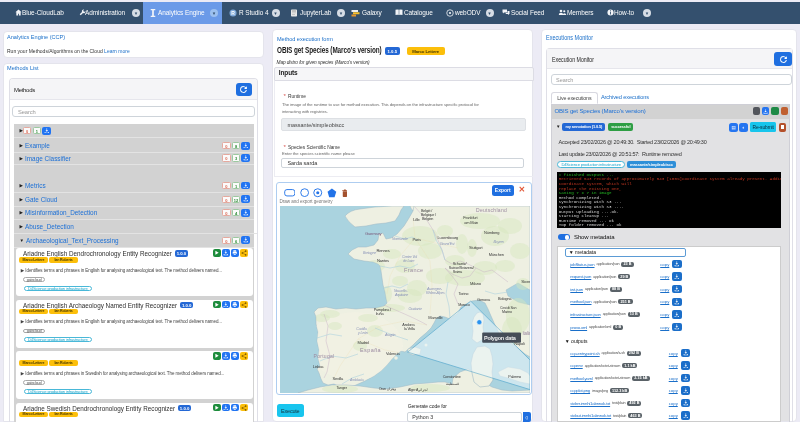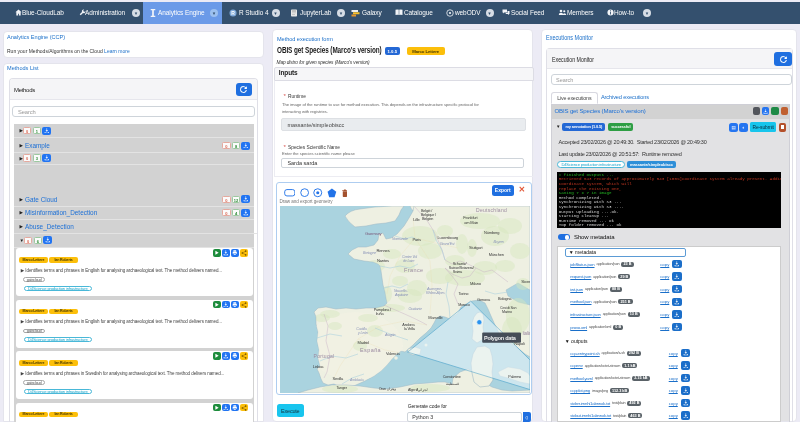--- a/index.html
+++ b/index.html
@@ -172,22 +172,35 @@
           <span style="font-size:4px;font-weight:bold;color:#2d8a35;border:1px solid #9cc9a0;border-radius:1.5px;background:#fbfbfb;width:8.5px;height:7.3px;line-height:7.3px;text-align:center;margin-left:1.1px">8</span>
           <span class="dlb" style="width:8.5px;height:7.8px;margin:0 4.6px 0 1.1px;background:#2174f2">
             <svg width="5.5" height="5.5" viewBox="0 0 16 16">
               <path d="M7.5 1h1.5v5.5H12L8.2 10.6 4.4 6.5h3.1z" fill="#fff"></path>
               <path d="M2 11.5h2v2h8.3v-2h2V15H2z" fill="#fff"></path>
             </svg>
           </span>
         </div>
         <div style="position:absolute;left:0;top:27.38px;width:240px;height:13.69px;border-bottom:1px solid #e3e3e3;display:flex;align-items:center">
           <span style="font-size:4.5px;color:#222;margin-left:5px">▶</span>
+          <span style="font-size:8px;color:#1b6fd6;margin-left:2px;flex:1"><span style="display:inline-block;transform:scaleX(0.8);transform-origin:0 50%">Image Classifier</span></span>
           <span style="font-size:4px;font-weight:bold;color:#d9604a;border:1px solid #e5a99e;border-radius:1.5px;background:#fbfbfb;width:8.5px;height:7.3px;line-height:7.3px;text-align:center">0</span>
           <span style="font-size:4px;font-weight:bold;color:#2d8a35;border:1px solid #9cc9a0;border-radius:1.5px;background:#fbfbfb;width:8.5px;height:7.3px;line-height:7.3px;text-align:center;margin-left:1.1px">3</span>
+          <span class="dlb" style="width:8.5px;height:7.8px;margin:0 4.6px 0 1.1px;background:#2174f2">
+            <svg width="5.5" height="5.5" viewBox="0 0 16 16">
+              <path d="M7.5 1h1.5v5.5H12L8.2 10.6 4.4 6.5h3.1z" fill="#fff"></path>
+              <path d="M2 11.5h2v2h8.3v-2h2V15H2z" fill="#fff"></path>
+            </svg>
+          </span>
+        </div>
+        <div style="position:absolute;left:0;top:54.76px;width:240px;height:13.69px;border-bottom:1px solid #e3e3e3;display:flex;align-items:center">
+          <span style="font-size:4.5px;color:#222;margin-left:5px">▶</span>
+          <span style="font-size:8px;color:#1b6fd6;margin-left:2px;flex:1"><span style="display:inline-block;transform:scaleX(0.8);transform-origin:0 50%">Metrics</span></span>
+          <span style="font-size:4px;font-weight:bold;color:#d9604a;border:1px solid #e5a99e;border-radius:1.5px;background:#fbfbfb;width:8.5px;height:7.3px;line-height:7.3px;text-align:center">0</span>
+          <span style="font-size:4px;font-weight:bold;color:#2d8a35;border:1px solid #9cc9a0;border-radius:1.5px;background:#fbfbfb;width:8.5px;height:7.3px;line-height:7.3px;text-align:center;margin-left:1.1px">1</span>
           <span class="dlb" style="width:8.5px;height:7.8px;margin:0 4.6px 0 1.1px;background:#2174f2">
             <svg width="5.5" height="5.5" viewBox="0 0 16 16">
               <path d="M7.5 1h1.5v5.5H12L8.2 10.6 4.4 6.5h3.1z" fill="#fff"></path>
               <path d="M2 11.5h2v2h8.3v-2h2V15H2z" fill="#fff"></path>
             </svg>
           </span>
         </div>
         <div style="position:absolute;left:0;top:82.14px;width:240px;height:13.69px;border-bottom:1px solid #e3e3e3;display:flex;align-items:center">
           <span style="font-size:4.5px;color:#222;margin-left:5px">▶</span>
           <span style="font-size:8px;color:#1b6fd6;margin-left:2px;flex:1"><span style="display:inline-block;transform:scaleX(0.8);transform-origin:0 50%">Misinformation_Detection</span></span>
@@ -219,30 +232,35 @@
           <span style="font-size:4px;font-weight:bold;color:#2d8a35;border:1px solid #9cc9a0;border-radius:1.5px;background:#fbfbfb;width:8.5px;height:7.3px;line-height:7.3px;text-align:center;margin-left:1.1px">4</span>
           <span class="dlb" style="width:8.5px;height:7.8px;margin:0 4.6px 0 1.1px;background:#2174f2">
             <svg width="5.5" height="5.5" viewBox="0 0 16 16">
               <path d="M7.5 1h1.5v5.5H12L8.2 10.6 4.4 6.5h3.1z" fill="#fff"></path>
               <path d="M2 11.5h2v2h8.3v-2h2V15H2z" fill="#fff"></path>
             </svg>
           </span>
         </div>
         <div style="position:absolute;left:0;top:109.52px;width:240px;height:13.69px;border-bottom:1px solid #e3e3e3;display:flex;align-items:center">
           <span style="font-size:4.5px;color:#222;margin-left:5px">▼</span>
+          <span style="font-size:8px;color:#1b6fd6;margin-left:2px;flex:1"><span style="display:inline-block;transform:scaleX(0.8);transform-origin:0 50%">Archaeological_Text_Processing</span></span>
           <span style="font-size:4px;font-weight:bold;color:#d9604a;border:1px solid #e5a99e;border-radius:1.5px;background:#fbfbfb;width:8.5px;height:7.3px;line-height:7.3px;text-align:center">0</span>
           <span style="font-size:4px;font-weight:bold;color:#2d8a35;border:1px solid #9cc9a0;border-radius:1.5px;background:#fbfbfb;width:8.5px;height:7.3px;line-height:7.3px;text-align:center;margin-left:1.1px">6</span>
           <span class="dlb" style="width:8.5px;height:7.8px;margin:0 4.6px 0 1.1px;background:#2174f2">
             <svg width="5.5" height="5.5" viewBox="0 0 16 16">
               <path d="M7.5 1h1.5v5.5H12L8.2 10.6 4.4 6.5h3.1z" fill="#fff"></path>
               <path d="M2 11.5h2v2h8.3v-2h2V15H2z" fill="#fff"></path>
             </svg>
           </span>
         </div>
         <div style="position:absolute;left:1.3px;top:123.71px;width:237.5px;height:48px;background:#fff;border-radius:3px;overflow:hidden">
+          <div style="position:absolute;left:6.9px;top:1.1px;font-size:8px;color:#2e2e2e;white-space:nowrap;display:flex;align-items:center">
+            <span style="display:inline-block;transform:scaleX(0.79);transform-origin:0 50%;margin-right:-39.6px">Ariadne English Dendrochronology Entity Recognizer</span>
+            <span class="vb" style="font-size:4.3px;height:6.5px;padding:0 2px;margin-left:3px">1.0.0</span>
+          </div>
           <div style="position:absolute;left:197.3px;top:1.4px;display:flex">
             <span style="width:8px;height:7.2px;border-radius:2px;background:#1d8c3c;display:inline-flex;align-items:center;justify-content:center">
               <svg width="5.5" height="5.5" viewBox="0 0 10 10">
                 <path d="M2.5 1.2 8.5 5 2.5 8.8z" fill="#fff"></path>
               </svg>
             </span>
             <span class="dlb" style="width:8px;height:7.2px;margin-left:0.9px;background:#2174f2">
               <svg width="5.5" height="5.5" viewBox="0 0 16 16">
                 <path d="M7.5 1h1.5v5.5H12L8.2 10.6 4.4 6.5h3.1z" fill="#fff"></path>
                 <path d="M2 11.5h2v2h8.3v-2h2V15H2z" fill="#fff"></path>
@@ -268,20 +286,24 @@
           </div>
           <div style="position:absolute;left:5px;top:19.9px;font-size:4.5px;letter-spacing:-0.08px;color:#444;white-space:nowrap">▶ Identifies terms and phrases in English for analysing archaeological text. The method delivers named...</div>
           <div style="position:absolute;left:7px;top:29.1px;display:flex">
             <span class="pill" style="height:4.7px;font-size:3.8px">gatecloud</span>
           </div>
           <div style="position:absolute;left:8.2px;top:37.7px;display:flex">
             <span class="pill cy" style="height:5.1px">D4Science production infrastructure</span>
           </div>
         </div>
         <div style="position:absolute;left:1.3px;top:175.20999999999998px;width:237.5px;height:48px;background:#fff;border-radius:3px;overflow:hidden">
+          <div style="position:absolute;left:6.9px;top:1.1px;font-size:8px;color:#2e2e2e;white-space:nowrap;display:flex;align-items:center">
+            <span style="display:inline-block;transform:scaleX(0.79);transform-origin:0 50%;margin-right:-41.0px">Ariadne English Archaeology Named Entity Recognizer</span>
+            <span class="vb" style="font-size:4.3px;height:6.5px;padding:0 2px;margin-left:3px">1.0.0</span>
+          </div>
           <div style="position:absolute;left:197.3px;top:1.4px;display:flex">
             <span style="width:8px;height:7.2px;border-radius:2px;background:#1d8c3c;display:inline-flex;align-items:center;justify-content:center">
               <svg width="5.5" height="5.5" viewBox="0 0 10 10">
                 <path d="M2.5 1.2 8.5 5 2.5 8.8z" fill="#fff"></path>
               </svg>
             </span>
             <span class="dlb" style="width:8px;height:7.2px;margin-left:0.9px;background:#2174f2">
               <svg width="5.5" height="5.5" viewBox="0 0 16 16">
                 <path d="M7.5 1h1.5v5.5H12L8.2 10.6 4.4 6.5h3.1z" fill="#fff"></path>
                 <path d="M2 11.5h2v2h8.3v-2h2V15H2z" fill="#fff"></path>
@@ -346,20 +368,24 @@
           </div>
           <div style="position:absolute;left:5px;top:19.9px;font-size:4.5px;letter-spacing:-0.08px;color:#444;white-space:nowrap">▶ Identifies terms and phrases in Swedish for analysing archaeological text. The method delivers named...</div>
           <div style="position:absolute;left:7px;top:29.1px;display:flex">
             <span class="pill" style="height:4.7px;font-size:3.8px">gatecloud</span>
           </div>
           <div style="position:absolute;left:8.2px;top:37.7px;display:flex">
             <span class="pill cy" style="height:5.1px">D4Science production infrastructure</span>
           </div>
         </div>
         <div style="position:absolute;left:1.3px;top:278.21px;width:237.5px;height:48px;background:#fff;border-radius:3px;overflow:hidden">
+          <div style="position:absolute;left:6.9px;top:1.1px;font-size:8px;color:#2e2e2e;white-space:nowrap;display:flex;align-items:center">
+            <span style="display:inline-block;transform:scaleX(0.79);transform-origin:0 50%;margin-right:-40.4px">Ariadne Swedish Dendrochronology Entity Recognizer</span>
+            <span class="vb" style="font-size:4.3px;height:6.5px;padding:0 2px;margin-left:3px">1.0.0</span>
+          </div>
           <div style="position:absolute;left:197.3px;top:1.4px;display:flex">
             <span style="width:8px;height:7.2px;border-radius:2px;background:#1d8c3c;display:inline-flex;align-items:center;justify-content:center">
               <svg width="5.5" height="5.5" viewBox="0 0 10 10">
                 <path d="M2.5 1.2 8.5 5 2.5 8.8z" fill="#fff"></path>
               </svg>
             </span>
             <span class="dlb" style="width:8px;height:7.2px;margin-left:0.9px;background:#2174f2">
               <svg width="5.5" height="5.5" viewBox="0 0 16 16">
                 <path d="M7.5 1h1.5v5.5H12L8.2 10.6 4.4 6.5h3.1z" fill="#fff"></path>
                 <path d="M2 11.5h2v2h8.3v-2h2V15H2z" fill="#fff"></path>

